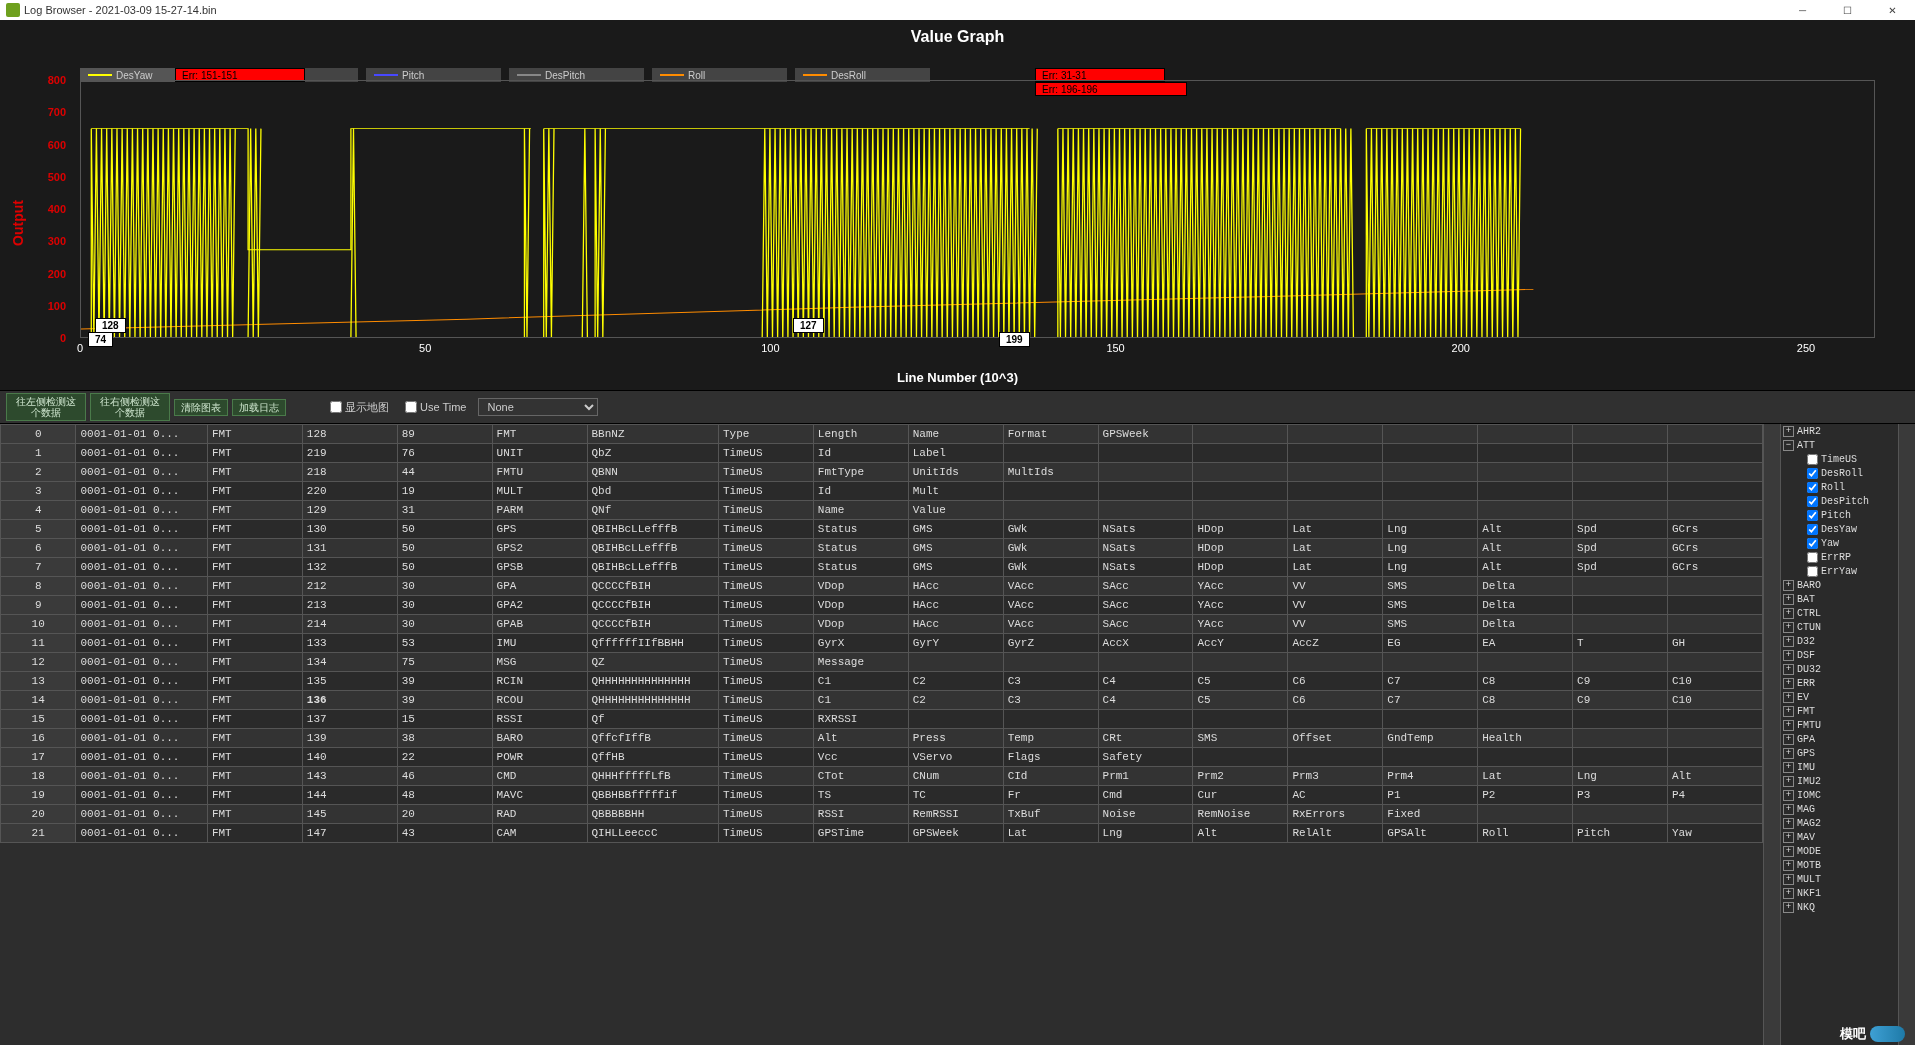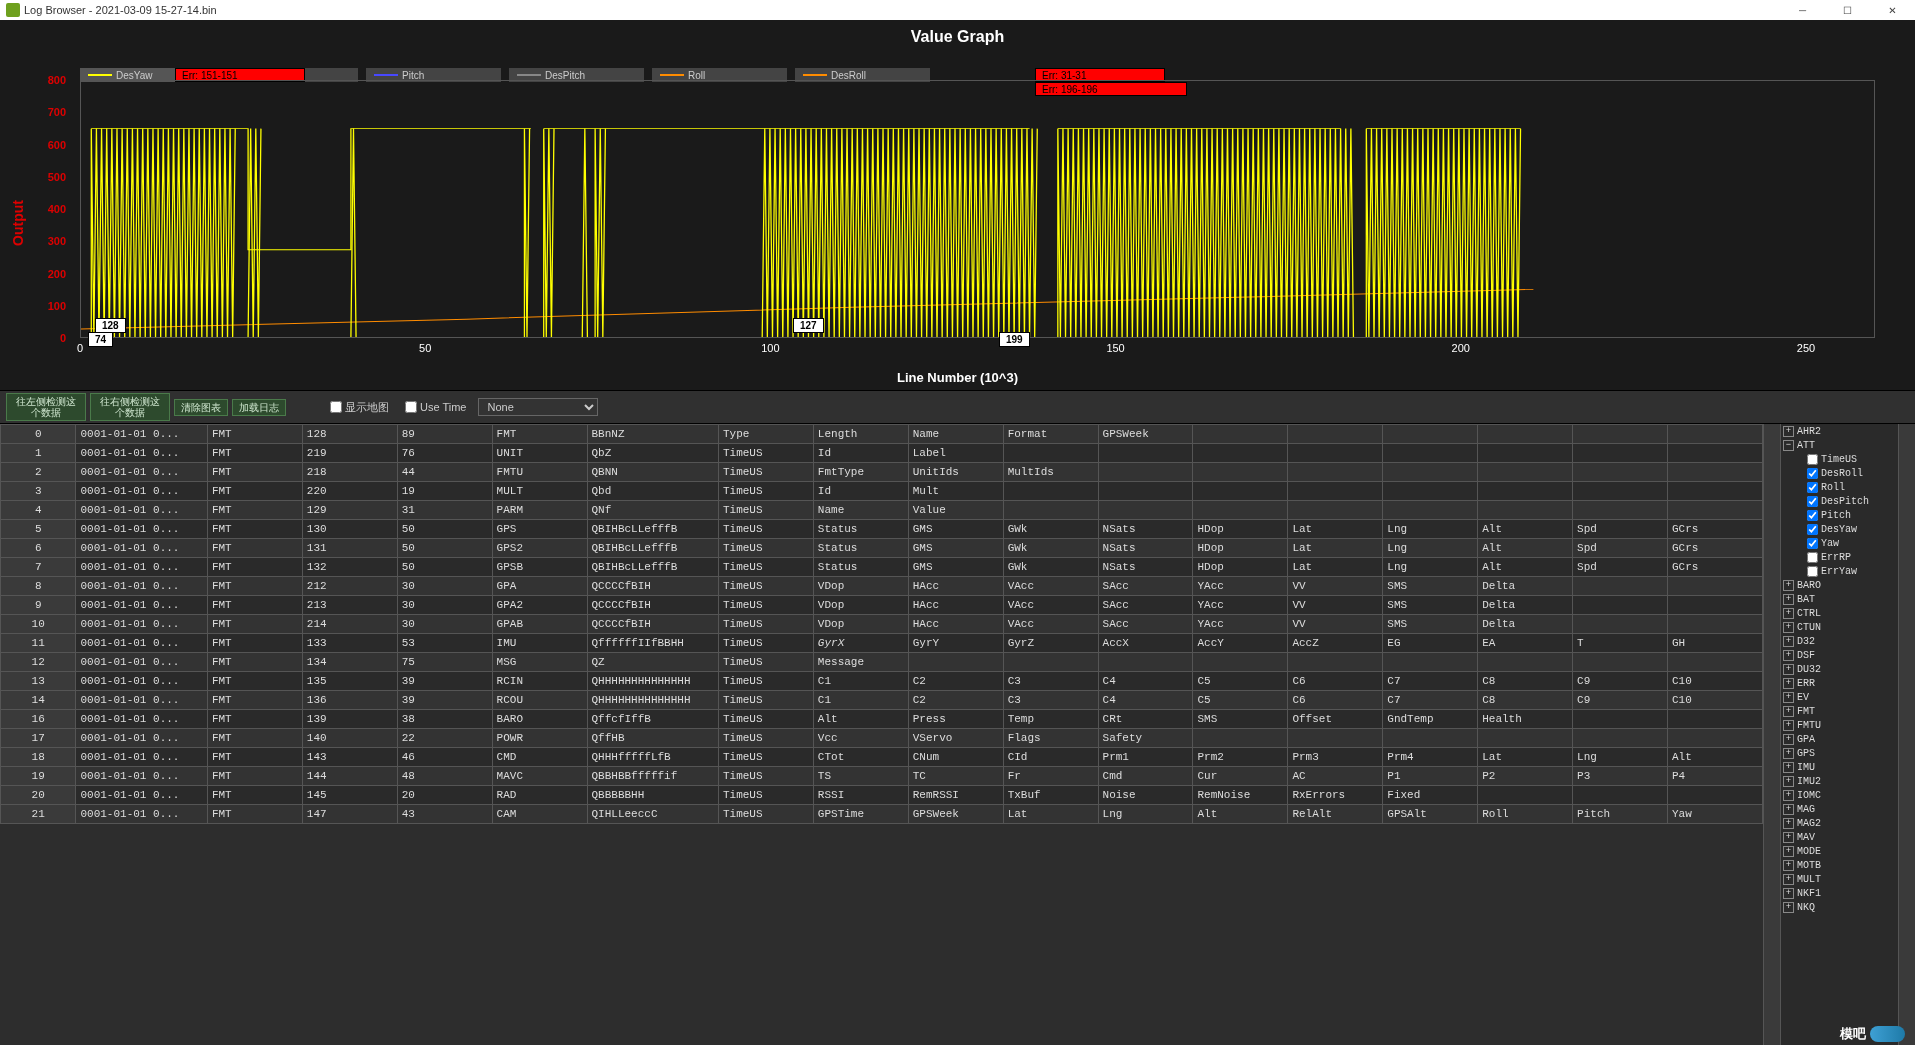--- a/index.html
+++ b/index.html
@@ -393,21 +393,21 @@
           </tr>
           <tr>
             <td>11</td>
             <td style="width: 78px;">0001-01-01 0...</td>
             <td style="width: 78px;">FMT</td>
             <td style="width: 78px;">133</td>
             <td style="width: 78px;">53</td>
             <td style="width: 78px;">IMU</td>
             <td style="width: 78px;">QffffffIIfBBHH</td>
             <td style="width: 78px;">TimeUS</td>
-            <td style="width: 78px; font-style: italic;">GyrX</td>
+            <td style="width: 78px;">GyrX</td>
             <td style="width: 78px;">GyrY</td>
             <td style="width: 78px;">GyrZ</td>
             <td style="width: 78px;">AccX</td>
             <td style="width: 78px;">AccY</td>
             <td style="width: 78px;">AccZ</td>
             <td style="width: 78px;">EG</td>
             <td style="width: 78px;">EA</td>
             <td style="width: 78px;">T</td>
             <td style="width: 78px;">GH</td>
           </tr>
@@ -448,37 +448,57 @@
             <td style="width: 78px;">C6</td>
             <td style="width: 78px;">C7</td>
             <td style="width: 78px;">C8</td>
             <td style="width: 78px;">C9</td>
             <td style="width: 78px;">C10</td>
           </tr>
           <tr>
             <td>14</td>
             <td style="width: 78px;">0001-01-01 0...</td>
             <td style="width: 78px;">FMT</td>
-            <td style="width: 78px;">136</td>
+            <td style="width: 78px; font-weight: bold;">136</td>
             <td style="width: 78px;">39</td>
             <td style="width: 78px;">RCOU</td>
             <td style="width: 78px;">QHHHHHHHHHHHHHH</td>
             <td style="width: 78px;">TimeUS</td>
             <td style="width: 78px;">C1</td>
             <td style="width: 78px;">C2</td>
             <td style="width: 78px;">C3</td>
             <td style="width: 78px;">C4</td>
             <td style="width: 78px;">C5</td>
             <td style="width: 78px;">C6</td>
             <td style="width: 78px;">C7</td>
             <td style="width: 78px;">C8</td>
             <td style="width: 78px;">C9</td>
             <td style="width: 78px;">C10</td>
           </tr>
           <tr>
+            <td>15</td>
+            <td style="width: 78px;">0001-01-01 0...</td>
+            <td style="width: 78px;">FMT</td>
+            <td style="width: 78px;">137</td>
+            <td style="width: 78px;">15</td>
+            <td style="width: 78px;">RSSI</td>
+            <td style="width: 78px;">Qf</td>
+            <td style="width: 78px;">TimeUS</td>
+            <td style="width: 78px;">RXRSSI</td>
+            <td style="width: 78px;"></td>
+            <td style="width: 78px;"></td>
+            <td style="width: 78px;"></td>
+            <td style="width: 78px;"></td>
+            <td style="width: 78px;"></td>
+            <td style="width: 78px;"></td>
+            <td style="width: 78px;"></td>
+            <td style="width: 78px;"></td>
+            <td style="width: 78px;"></td>
+          </tr>
+          <tr>
             <td>16</td>
             <td style="width: 78px;">0001-01-01 0...</td>
             <td style="width: 78px;">FMT</td>
             <td style="width: 78px;">139</td>
             <td style="width: 78px;">38</td>
             <td style="width: 78px;">BARO</td>
             <td style="width: 78px;">QffcfIffB</td>
             <td style="width: 78px;">TimeUS</td>
             <td style="width: 78px;">Alt</td>
             <td style="width: 78px;">Press</td>

